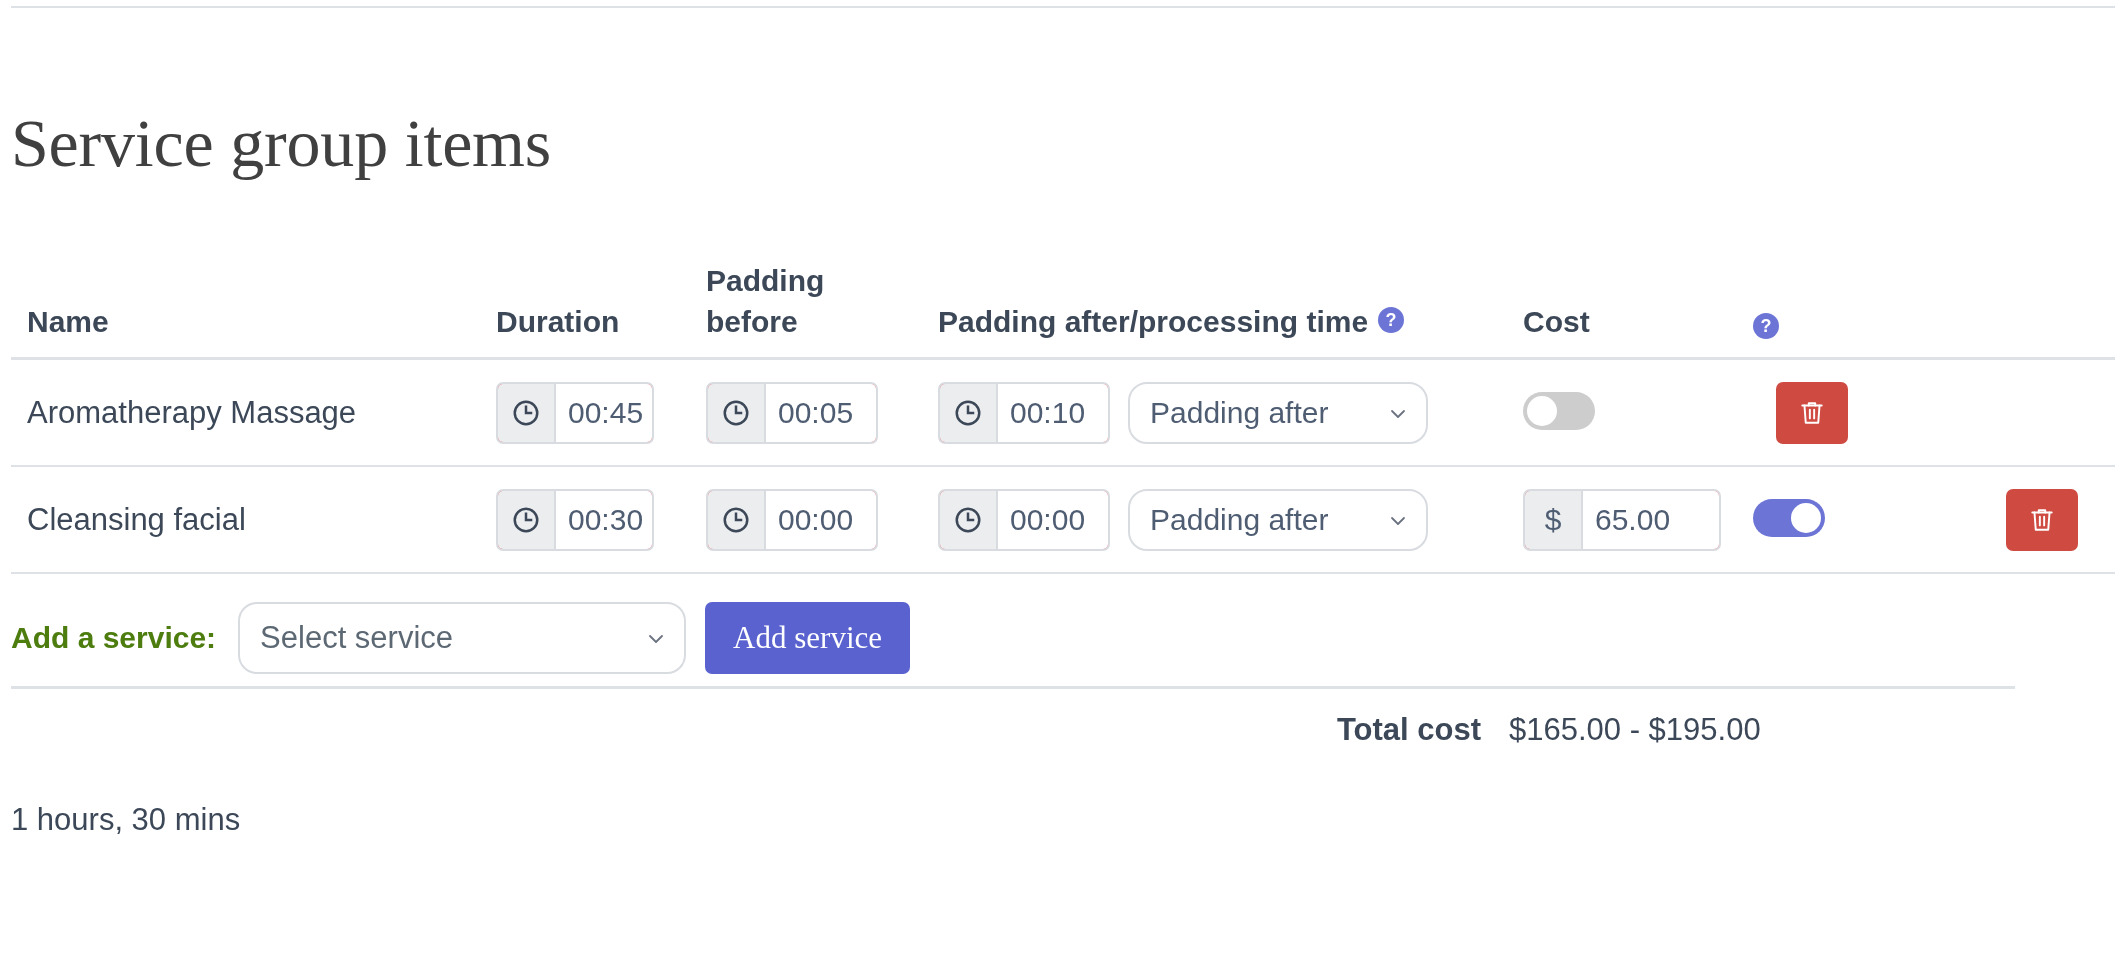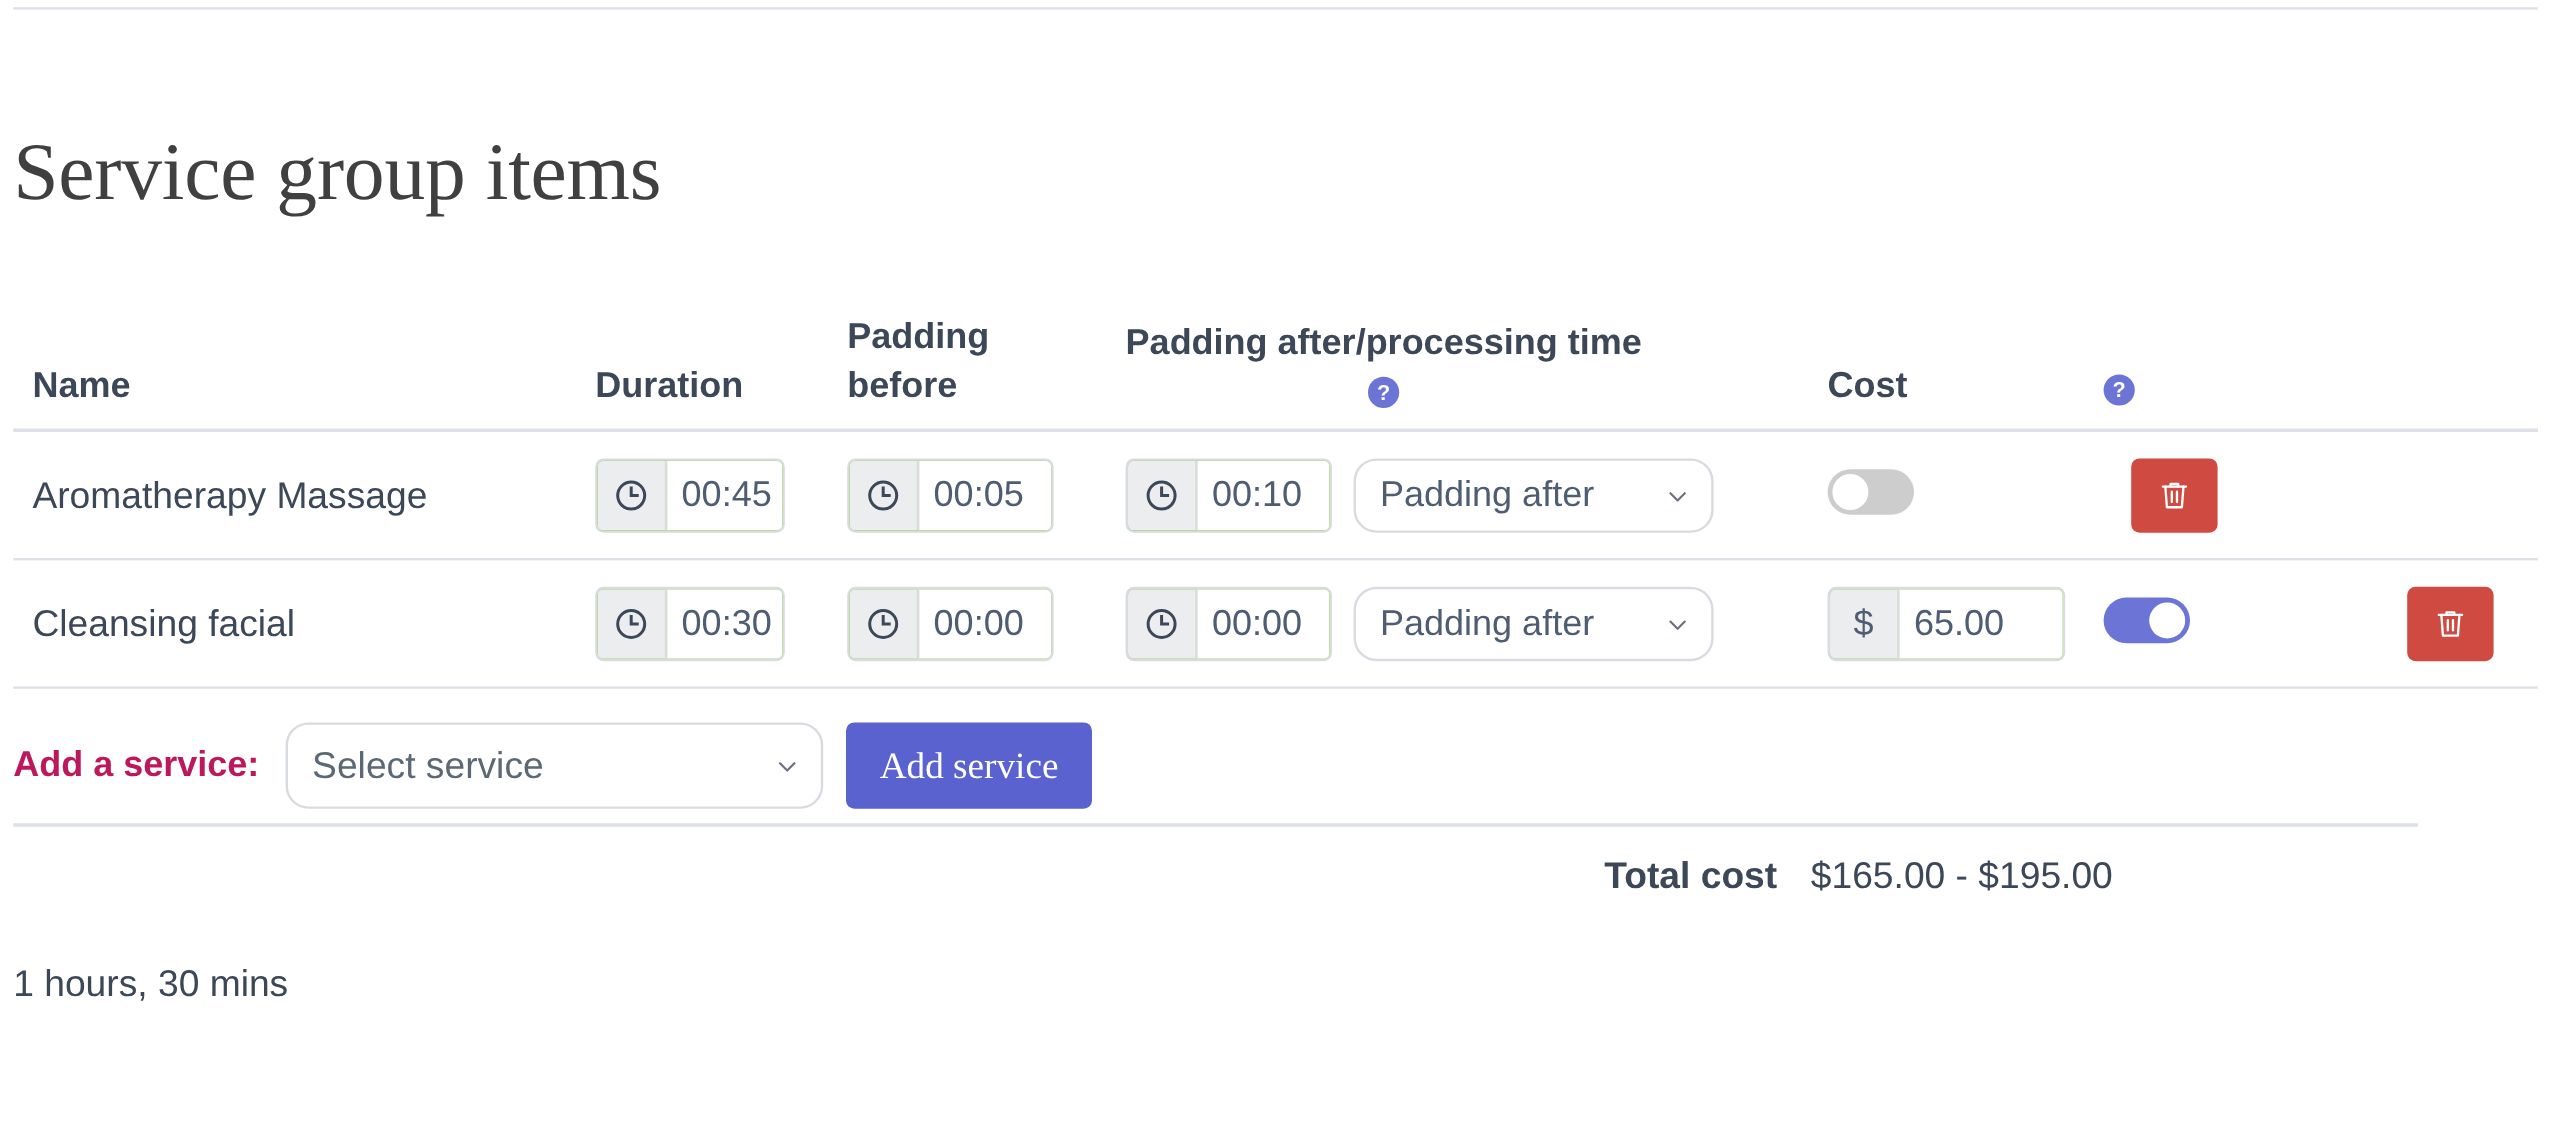--- a/index.html
+++ b/index.html
@@ -62,21 +62,21 @@
   .c-override  { width: 215px; flex: 0 0 215px; }
   .c-actions   { width: 147px; flex: 0 0 147px; display:flex; justify-content:center; }
 
   .th {
     font-size: 30px;
     font-weight: bold;
     color: #3c4858;
     line-height: 1.36;
   }
   .th .sub { display: block; }
-  .th-inline { display: inline-flex; align-items: center; gap: 10px; flex-direction: column; }
+  .th-inline { display: inline-flex; align-items: center; gap: 10px; }
 
   .help-icon {
     display: inline-flex;
     align-items: center; justify-content: center;
     width: 26px; height: 26px;
     border-radius: 50%;
     background: #6c75d6;
     color: #fff;
     font-size: 18px;
     font-weight: bold;
@@ -95,21 +95,21 @@
     white-space: nowrap;
   }
 
   
   .input-group {
     display: inline-flex;
     align-items: stretch;
     height: 62px;
     border: 2px solid #d8dbe0;
     border-radius: 7px;
-    background: #84cc16;
+    background: #ef4444;
     overflow: hidden;
   }
   .ig-addon {
     display: flex; align-items: center; justify-content: center;
     width: 58px;
     background: #ebedef;
     border-right: 2px solid #d8dbe0;
     color: #3c4858;
   }
   .ig-addon .dollar {
@@ -189,21 +189,21 @@
   .add-row {
     position: absolute;
     left: 11px; top: 602px;
     display: flex;
     align-items: center;
     gap: 0;
   }
   .add-label {
     font-size: 30px;
     font-weight: bold;
-    color: #be185d;
+    color: #4d7c0f;
     margin-right: 22px;
     white-space: nowrap;
   }
   .select.service {
     width: 448px;
     height: 72px;
     font-size: 31px;
     color: #5c6873;
   }
   .btn-add {

